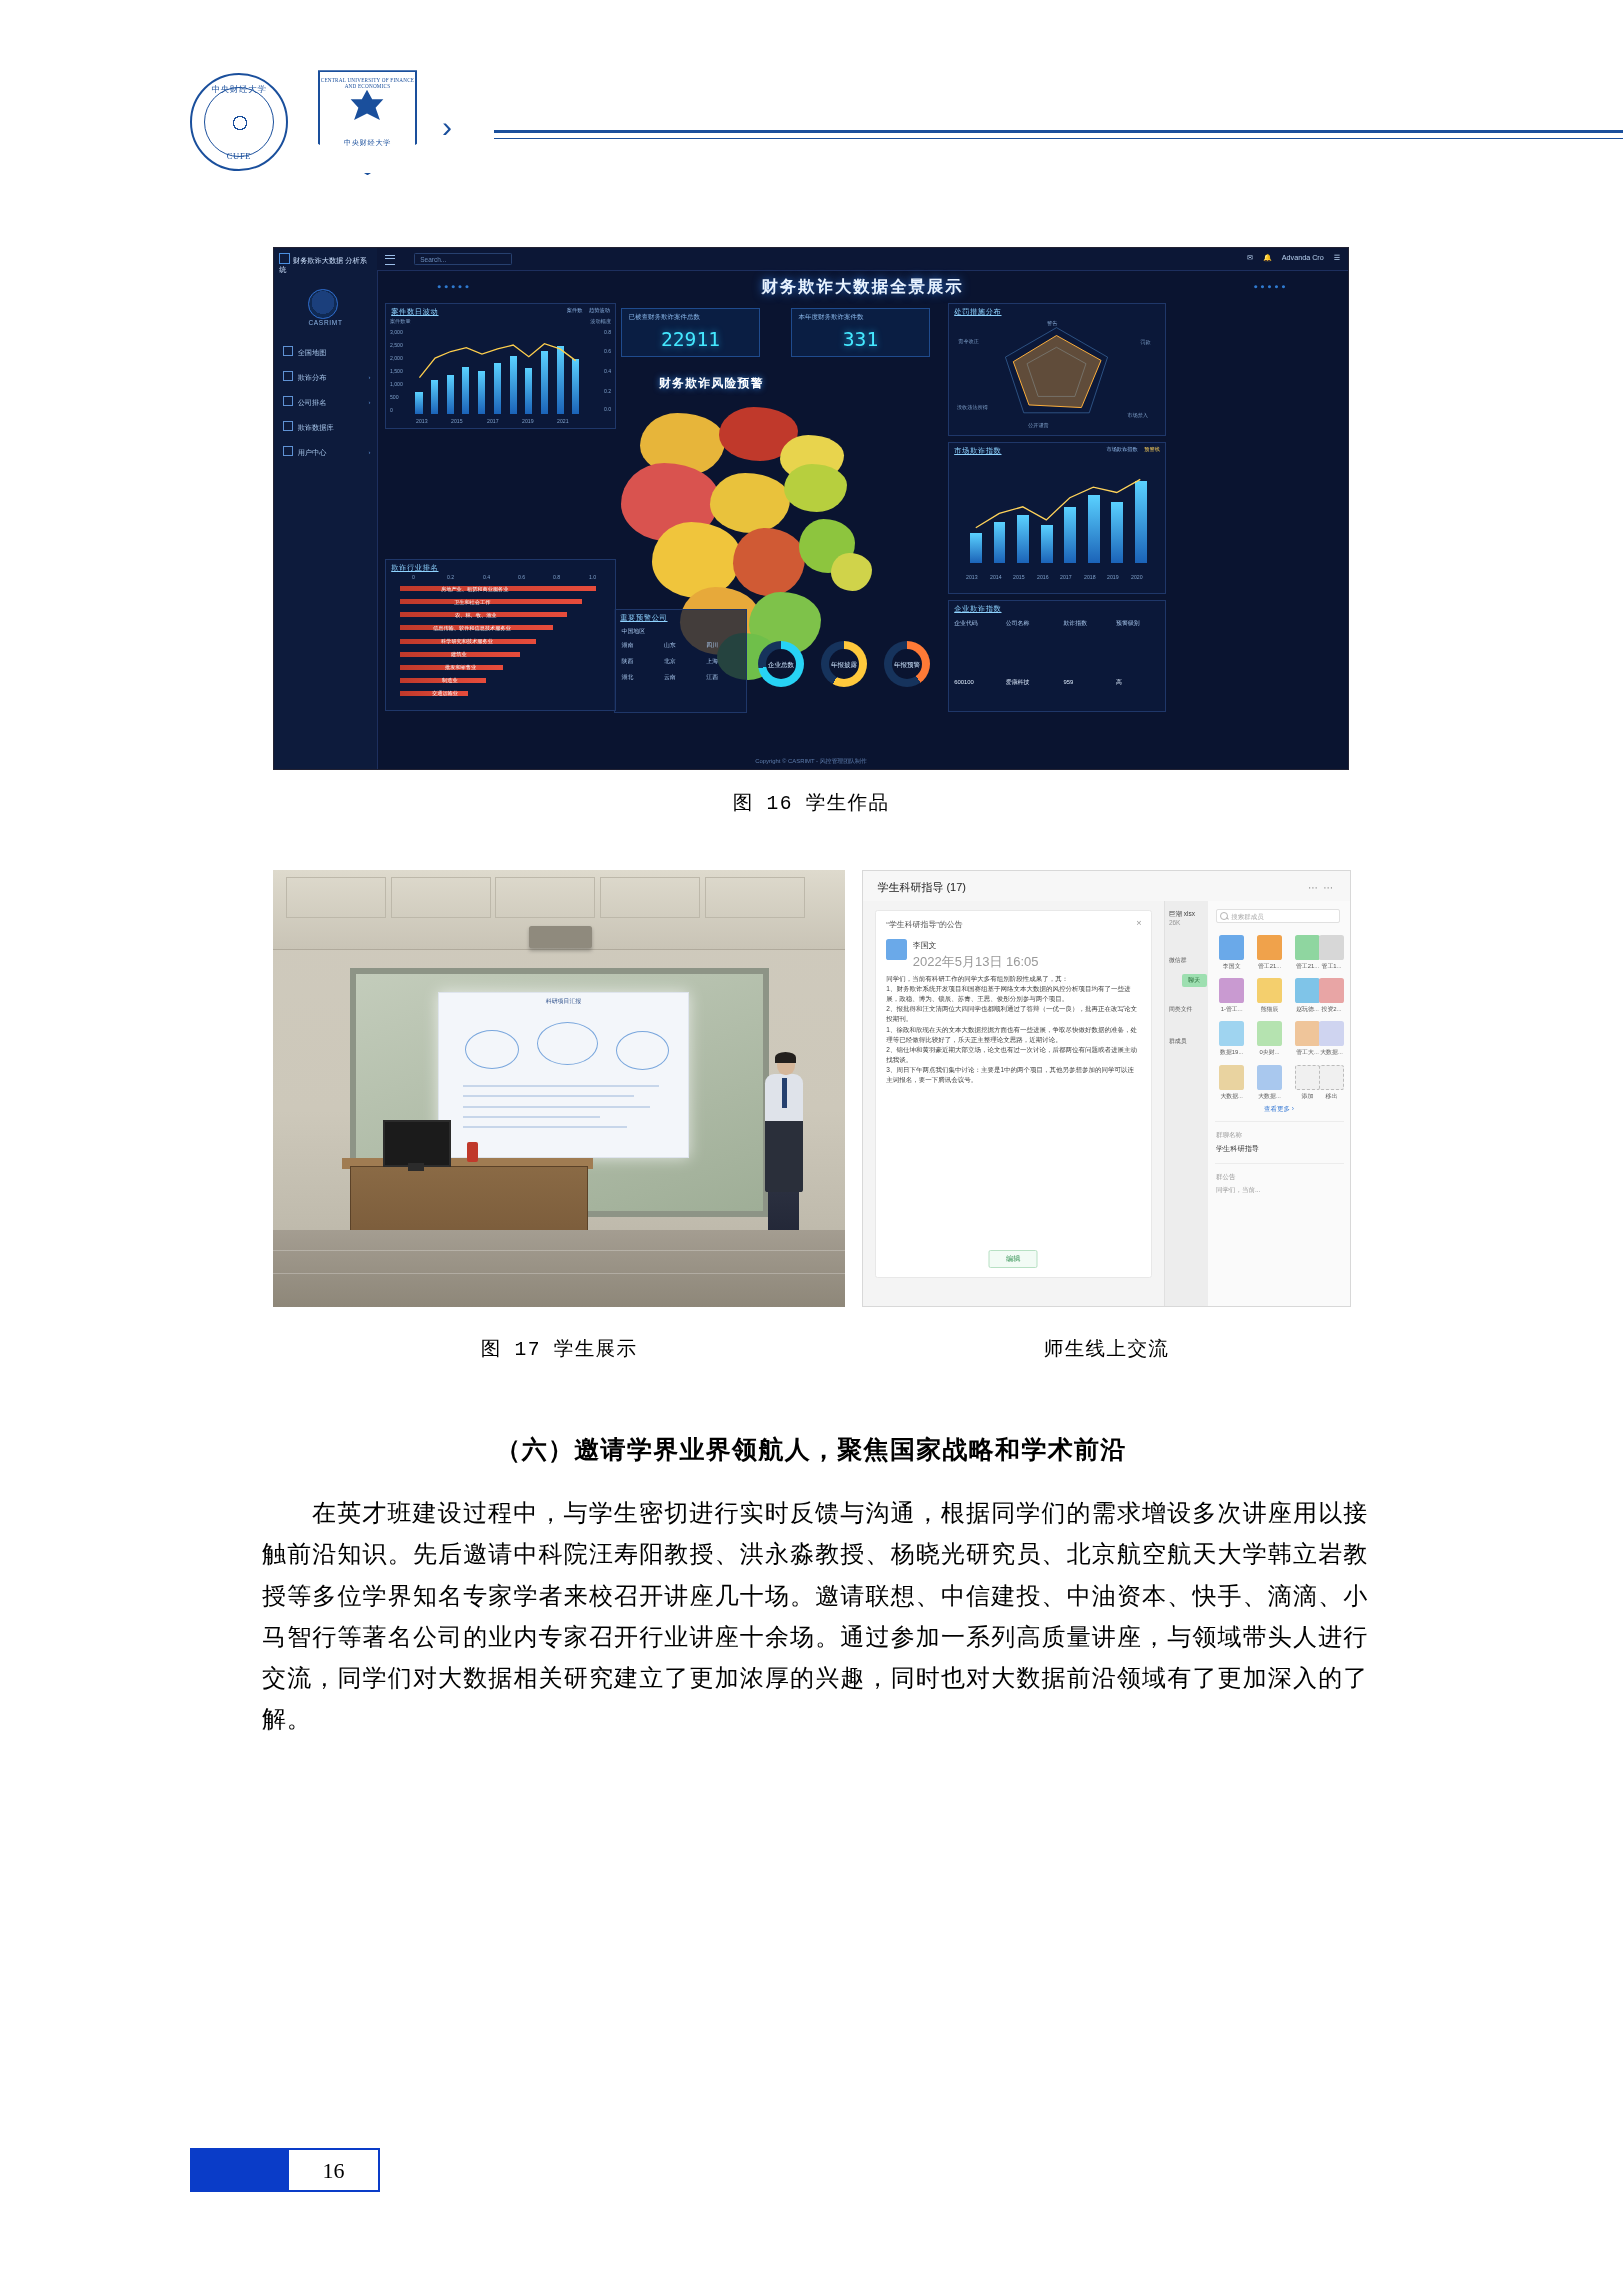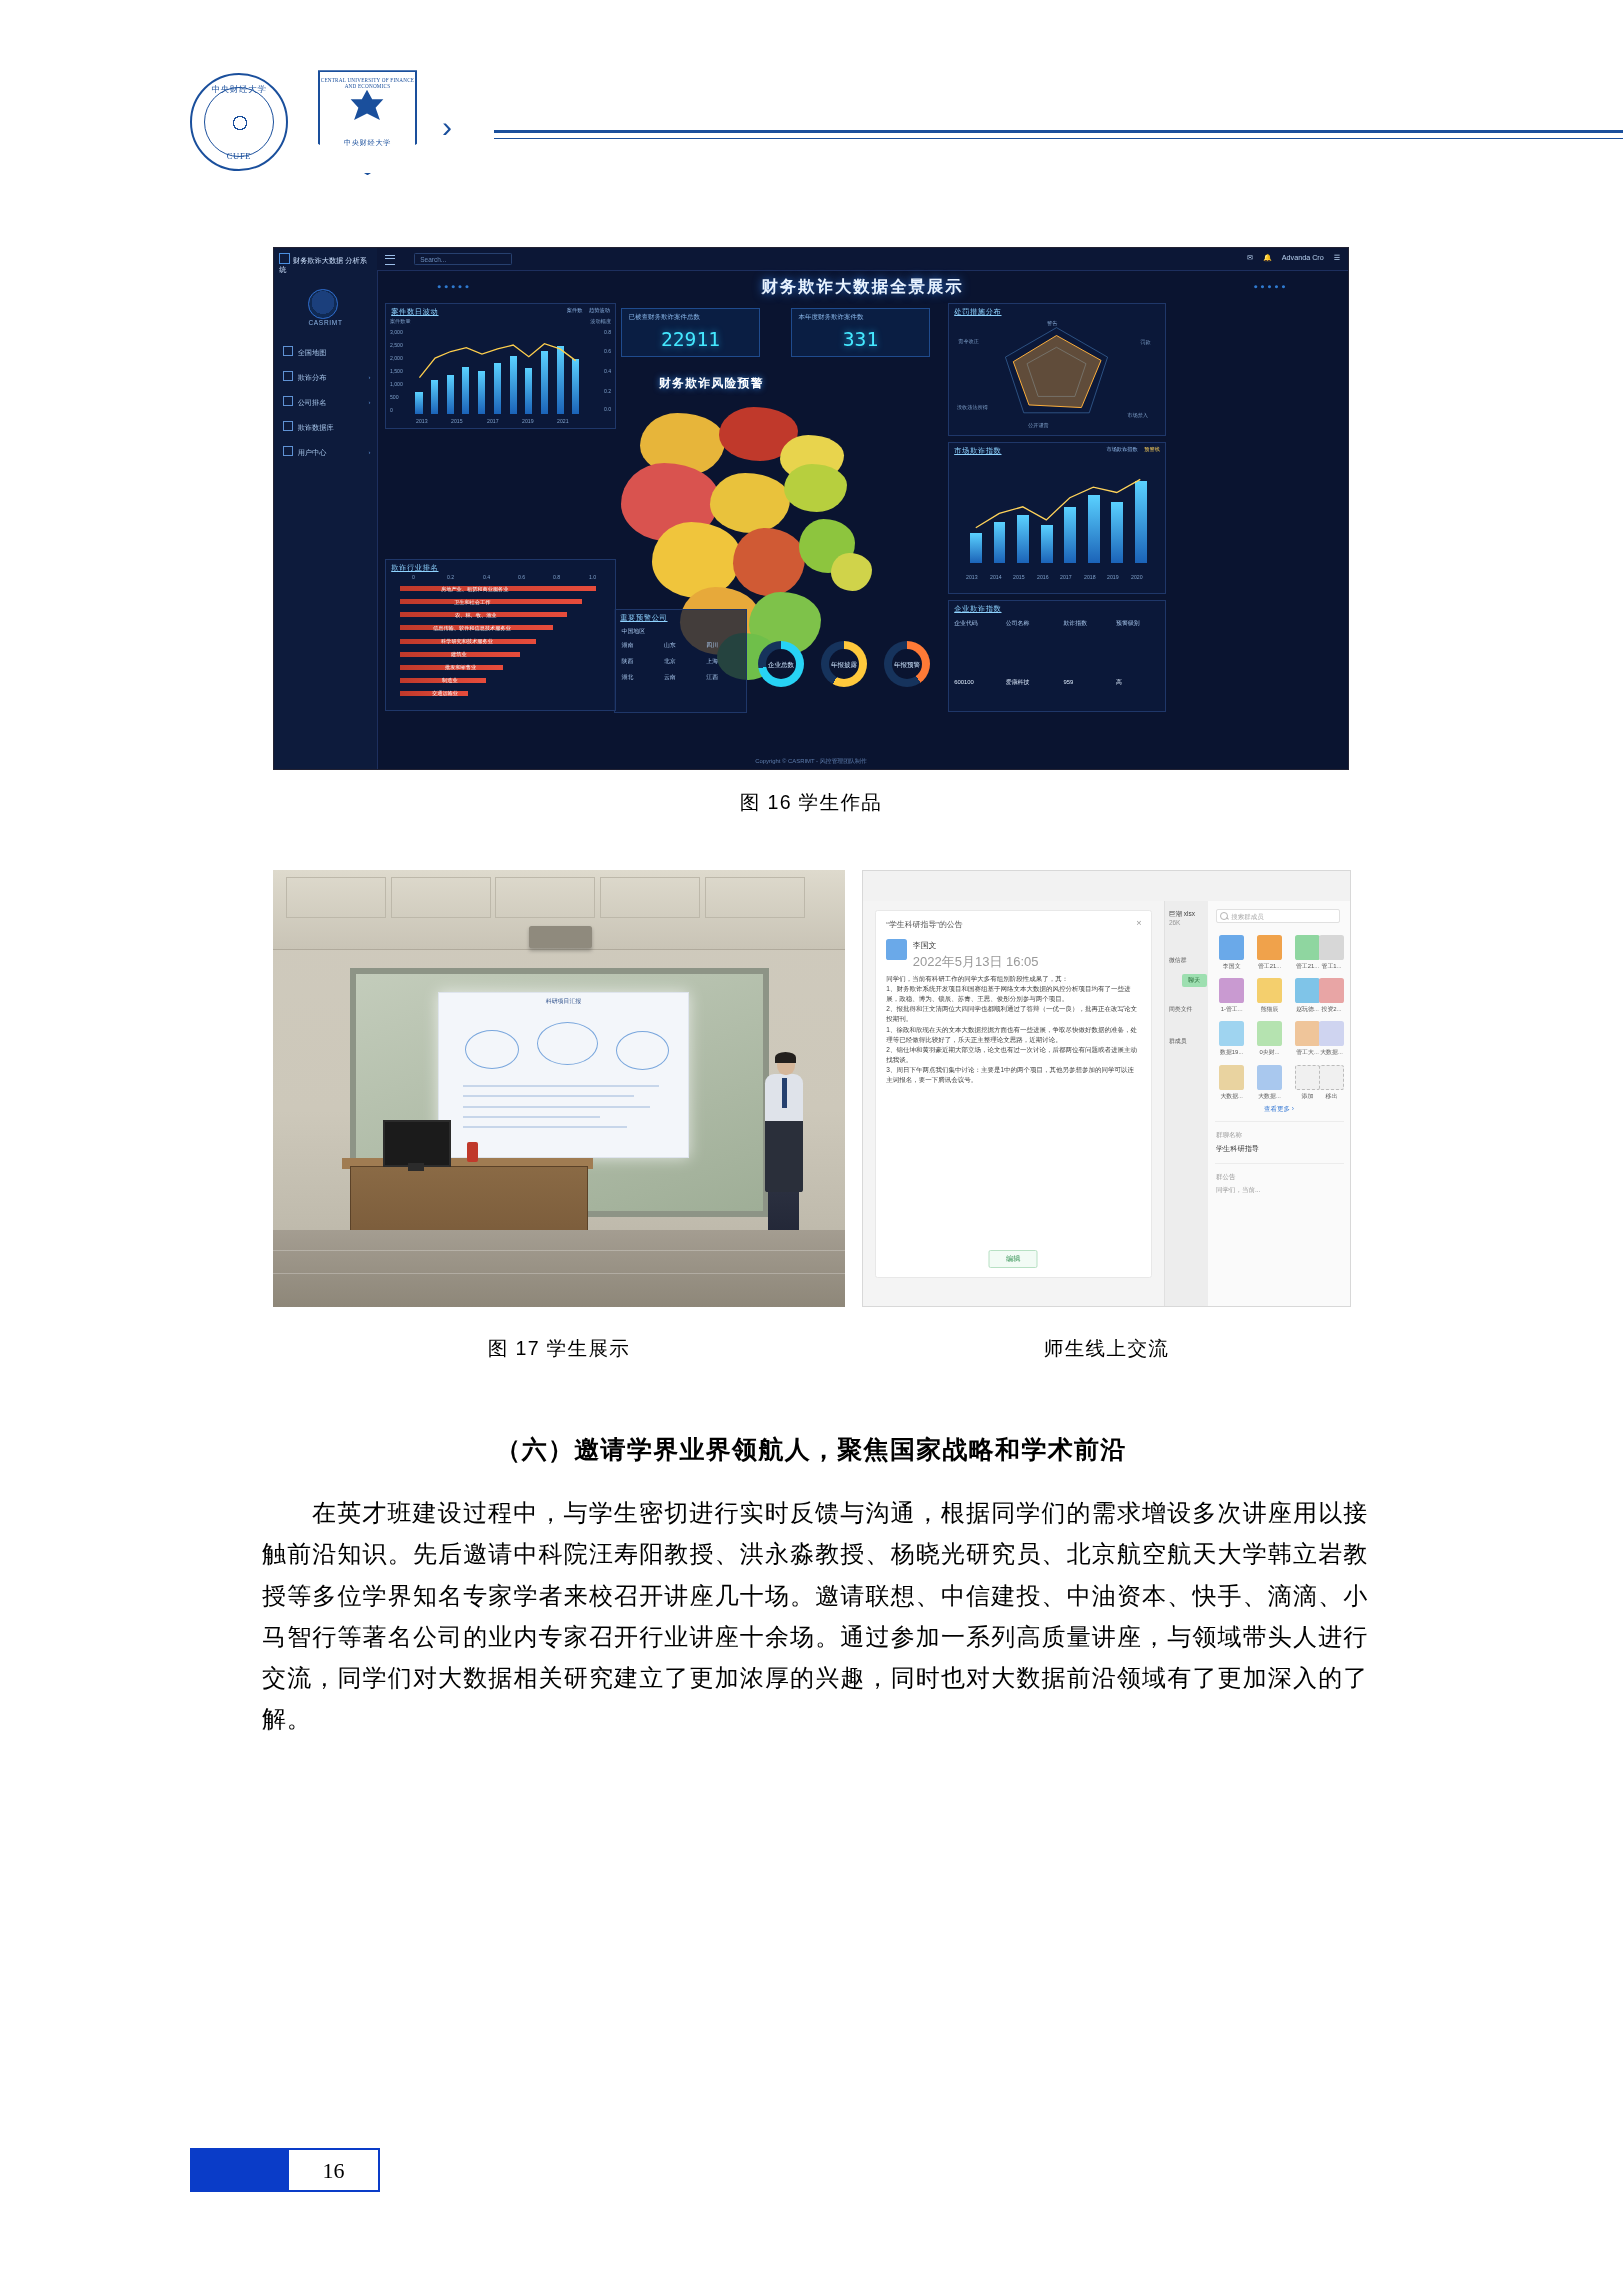--- a/index.html
+++ b/index.html
@@ -376,21 +376,21 @@
     bottom: 2.6px; left: 0; right: 0;
     text-align: center;
     font-size: 5.9px;
     color: #5d7cab;
   }
 
   .fig-caption {
     position: absolute;
     text-align: center;
     font-size: 19.6px;
-    font-family: Liberation Sans, sans-serif;
+    font-family: Liberation Mono, monospace;
     color: #000;
     letter-spacing: 1.3px;
   }
 
   
   .fig17-photo {
     position: absolute;
     top: 870px;
     left: 273px;
     width: 572px;
@@ -1099,20 +1099,24 @@
     <div class="presenter-tie"></div>
     <div class="presenter-head"></div>
     <div class="presenter-hair"></div>
     <div class="floor">
       <div class="floor-line" style="top:19.6px;left:0;right:0;"></div>
       <div class="floor-line" style="top:43px;left:0;right:0;"></div>
     </div>
   </div>
 
   <div class="fig17-chat">
+    <div class="chat-header">
+      <div class="chat-header-title">学生科研指导 (17)</div>
+      <div class="chat-header-dots">⋯ ⋯</div>
+    </div>
 
     <div class="chat-body">
       <div class="notice-card">
         <div class="notice-title">“学生科研指导”的公告</div>
         <div class="notice-close">×</div>
         <div class="notice-avatar"></div>
         <div class="notice-author">李国文</div>
         <div class="notice-date">2022年5月13日 16:05</div>
         <div class="notice-text">同学们，当前有科研工作的同学大多有组别阶段性成果了，其：
 1、财务欺诈系统开发项目和国赛组基于网络文本大数据的风控分析项目均有了一些进展，政稳、博为、锁辰、苏青、王思、俊彤分别参与两个项目。

